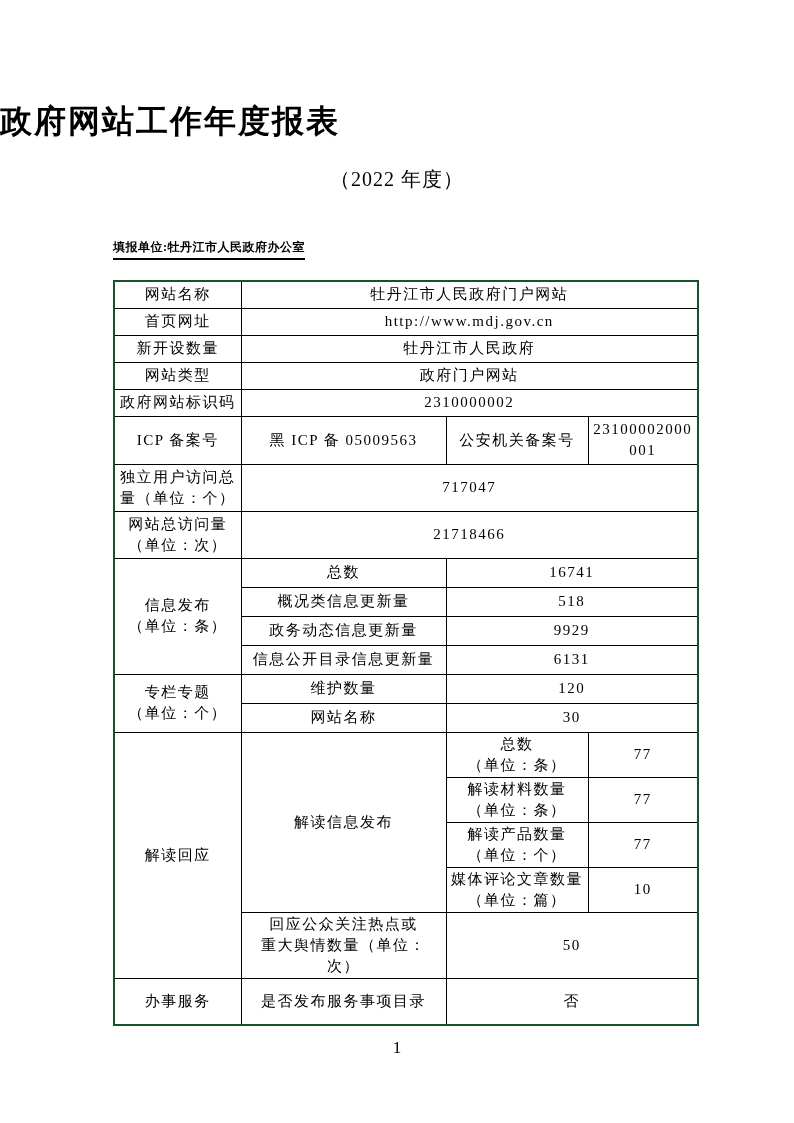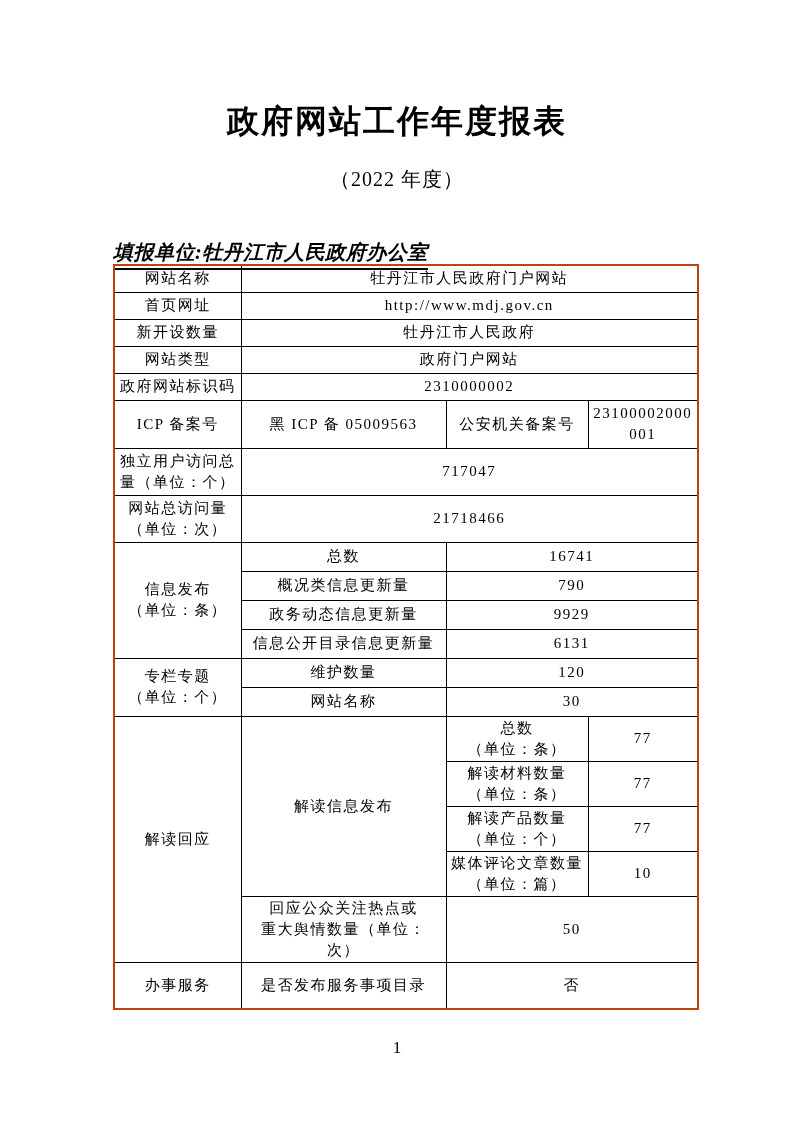--- a/index.html
+++ b/index.html
@@ -7,48 +7,47 @@
   body { font-family:"Liberation Serif","DejaVu Serif",serif; color:#000; }
   .page {
     position:relative;
     width:794px; height:1123px;
     margin:0 auto;
     background:#ffffff;
     overflow:hidden;
   }
   .doc-title {
     position:absolute; top:104px; left:0; width:100%;
-    text-align:center;
+    text-align:left;
     font-family:"Liberation Sans","DejaVu Sans",sans-serif;
     font-weight:bold;
     font-size:32px;
     letter-spacing:2px;
     line-height:1.1;
   }
   .doc-subtitle {
     position:absolute; top:166px; left:0; width:100%;
     text-align:center;
     font-size:20px;
     letter-spacing:1px;
   }
   .reporting-unit {
     position:absolute; top:239px; left:113px;
     font-weight:bold;
-    font-size:20px;
+    font-size:12px;
     letter-spacing:0.5px;
     border-bottom:2px solid #000;
     padding-bottom:2px;
-    font-style:italic;
   }
   table.report {
-    position:absolute; top:264px; left:113px;
+    position:absolute; top:280px; left:113px;
     width:584px;
     border-collapse:collapse;
     table-layout:fixed;
-    border:2px solid #c2410c;
+    border:2px solid #14532d;
   }
   table.report td {
     border:1px solid #000;
     text-align:center;
     vertical-align:middle;
     font-size:15px;
     letter-spacing:1.5px;
     line-height:1.4;
     padding:1px 2px;
     white-space:pre-line;
@@ -126,21 +125,21 @@
       </tr>
 
       <tr class="h29">
         <td rowspan="4">信息发布
 （单位：条）</td>
         <td>总数</td>
         <td colspan="2" class="num">16741</td>
       </tr>
       <tr class="h29">
         <td>概况类信息更新量</td>
-        <td colspan="2" class="num">790</td>
+        <td colspan="2" class="num">518</td>
       </tr>
       <tr class="h29">
         <td>政务动态信息更新量</td>
         <td colspan="2" class="num">9929</td>
       </tr>
       <tr class="h29">
         <td>信息公开目录信息更新量</td>
         <td colspan="2" class="num">6131</td>
       </tr>
 

